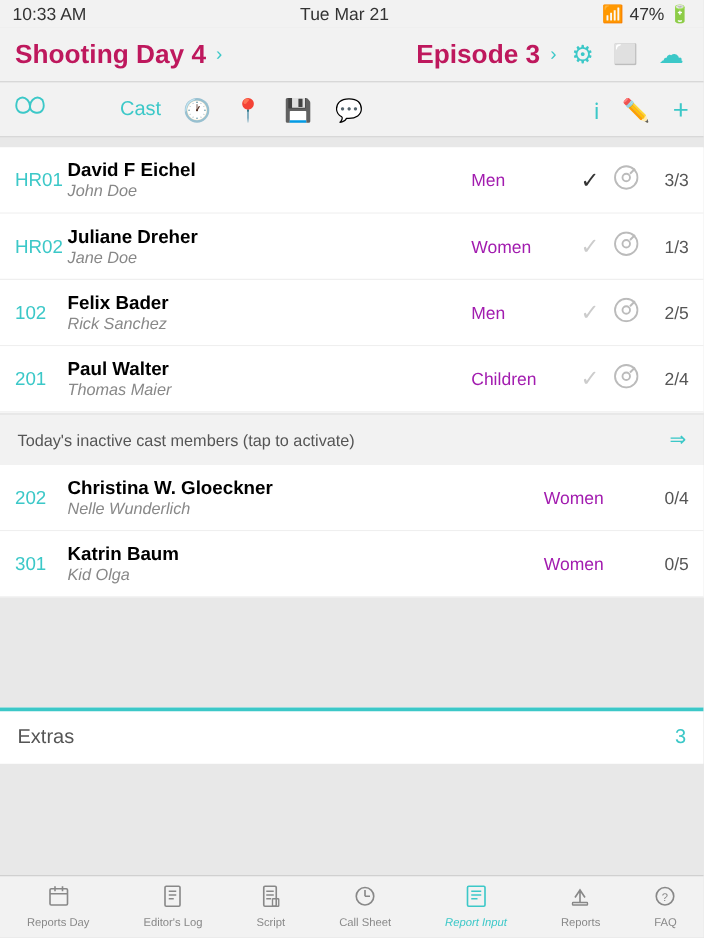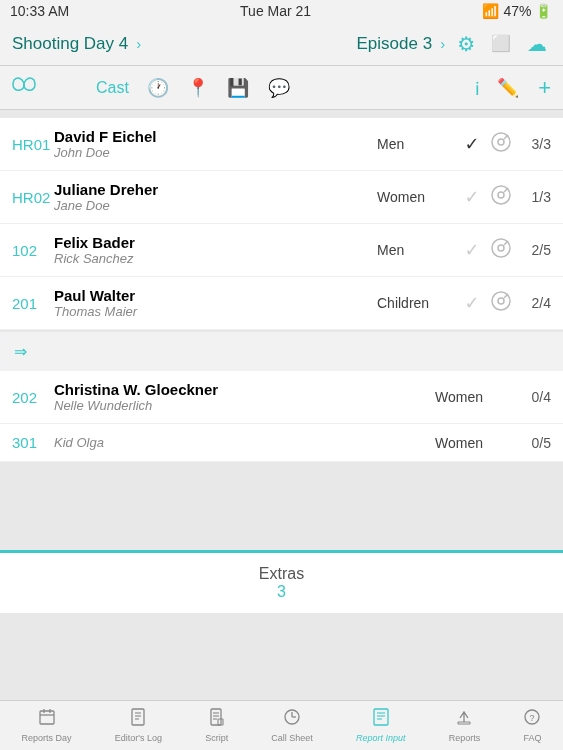--- a/index.html
+++ b/index.html
@@ -39,23 +39,23 @@
       justify-content: space-between;
       padding: 0 12px;
       border-bottom: 1px solid #d0d0d0;
     }
     .nav-left, .nav-right {
       display: flex;
       align-items: center;
       gap: 8px;
     }
     .nav-title {
-      font-size: 17px;
-      font-weight: 400;
-      color: #0f766e;
+      font-size: 21px;
+      font-weight: 700;
+      color: #be185d;
     }
     .nav-chevron {
       color: #3cc8c8;
       font-size: 15px;
       font-weight: 300;
     }
     .nav-icon-btn {
       color: #3cc8c8;
       font-size: 20px;
       cursor: pointer;
@@ -126,21 +126,21 @@
       font-weight: 700;
     }
     .cast-role {
       font-size: 13px;
       color: #888;
       font-style: italic;
     }
     .cast-gender {
       width: 80px;
       font-size: 14px;
-      color: #404040;
+      color: #a21caf;
       margin-left: 31px;
     }
     .cast-check {
       width: 30px;
       text-align: center;
       font-size: 18px;
       color: #333;
     }
     .cast-check.active { color: #333; }
     .cast-check.inactive { color: #ccc; }
@@ -188,21 +188,20 @@
     }
 
     
     .extras-section {
       margin-top: 8px;
       background: white;
       border-top: 3px solid #3cc8c8;
       display: flex;
       align-items: center;
       padding: 12px 14px;
-      flex-direction: column;
     }
     .extras-label {
       font-size: 16px;
       color: #555;
       flex: 1;
     }
     .extras-count {
       font-size: 16px;
       color: #3cc8c8;
     }
@@ -362,38 +361,40 @@
           <circle cx="10" cy="10" r="9" stroke="#bbb" stroke-width="1.5"></circle>
           <circle cx="10" cy="10" r="3" stroke="#bbb" stroke-width="1.5"></circle>
           <line x1="13" y1="7" x2="17" y2="3" stroke="#bbb" stroke-width="1.5"></line>
         </svg>
       </span>
       <span class="cast-fraction">2/4</span>
     </div>
   </div>
 
   <div class="inactive-header">
+    <span class="inactive-header-text">Today's inactive cast members (tap to activate)</span>
     <span class="inactive-arrow">⇒</span>
   </div>
 
   <div class="inactive-table">
 
     <div class="inactive-row">
       <span class="cast-number">202</span>
       <div class="cast-name-block">
         <div class="cast-name">Christina W. Gloeckner</div>
         <div class="cast-role">Nelle Wunderlich</div>
       </div>
       <span class="cast-gender">Women</span>
       <span class="cast-fraction" style="margin-left:auto;">0/4</span>
     </div>
 
     <div class="inactive-row">
       <span class="cast-number">301</span>
       <div class="cast-name-block">
+        <div class="cast-name">Katrin Baum</div>
         <div class="cast-role">Kid Olga</div>
       </div>
       <span class="cast-gender">Women</span>
       <span class="cast-fraction" style="margin-left:auto;">0/5</span>
     </div>
   </div>
 
   <div class="spacer-block"></div>
 
   <div class="extras-section">

